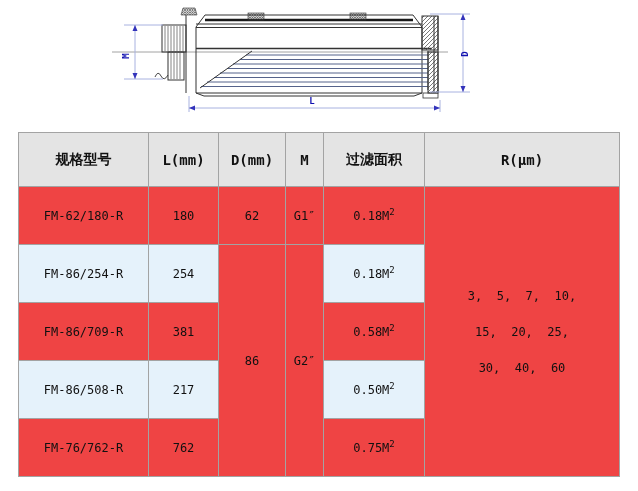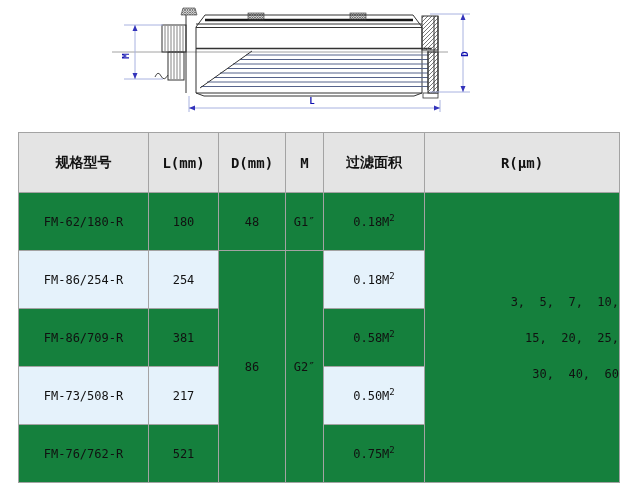--- a/index.html
+++ b/index.html
@@ -8,33 +8,33 @@
     position: relative; width: 638px; height: 491px; background: #ffffff;
     overflow: hidden;
   }
   .drawing { position: absolute; left: 0; top: 0; width: 638px; height: 130px; }
   .spec-table {
     position: absolute; left: 18px; top: 132px; width: 601px;
     border-collapse: collapse; table-layout: fixed;
   }
   .spec-table th, .spec-table td {
     border: 1px solid #a3a3a3; text-align: center; vertical-align: middle;
-    color: #111; background: #15803d; overflow: hidden;
-  }
-  .spec-table thead tr { height: 60px; }
+    color: #111; background: #ef4444; overflow: hidden;
+  }
+  .spec-table thead tr { height: 54px; }
   .spec-table tbody tr { height: 58px; }
   .spec-table th {
     background: #e4e4e4; font-weight: bold; font-size: 14px;
     font-family: "DejaVu Sans Mono", "Liberation Sans", sans-serif;
   }
   .spec-table td { font-size: 12px; }
   td.blue { background: #e5f2fb; margin-top: 8px; }
   .sup { font-size: 9px; position: relative; top: -5px; }
   .r-cell { font-size: 12px; }
-  .r-line { white-space: pre; line-height: 36px; text-align: right; }
+  .r-line { white-space: pre; line-height: 36px; text-align: center; }
 </style>
 </head>
 <body>
 
 <div class="page">
 
   <div class="drawing">
     <svg width="638" height="130" viewBox="0 0 638 130">
       <defs>
         <pattern id="diag" width="4" height="4" patternUnits="userSpaceOnUse">
@@ -151,21 +151,21 @@
         <th>D(mm)</th>
         <th>M</th>
         <th>过滤面积</th>
         <th>R(μm)</th>
       </tr>
     </thead>
     <tbody>
       <tr>
         <td>FM-62/180-R</td>
         <td>180</td>
-        <td>48</td>
+        <td>62</td>
         <td>G1″</td>
         <td>
           <span>0.18M</span><span class="sup">2</span>
         </td>
         <td class="r-cell" rowspan="5">
           <div class="r-line">3,  5,  7,  10,</div>
           <div class="r-line">15,  20,  25,</div>
           <div class="r-line">30,  40,  60</div>
         </td>
       </tr>
@@ -179,29 +179,29 @@
         </td>
       </tr>
       <tr>
         <td>FM-86/709-R</td>
         <td>381</td>
         <td>
           <span>0.58M</span><span class="sup">2</span>
         </td>
       </tr>
       <tr>
-        <td class="blue">FM-73/508-R</td>
+        <td class="blue">FM-86/508-R</td>
         <td class="blue">217</td>
         <td class="blue">
           <span>0.50M</span><span class="sup">2</span>
         </td>
       </tr>
       <tr>
         <td>FM-76/762-R</td>
-        <td>521</td>
+        <td>762</td>
         <td>
           <span>0.75M</span><span class="sup">2</span>
         </td>
       </tr>
     </tbody>
   </table>
 
 </div>
 
 </body></html>

